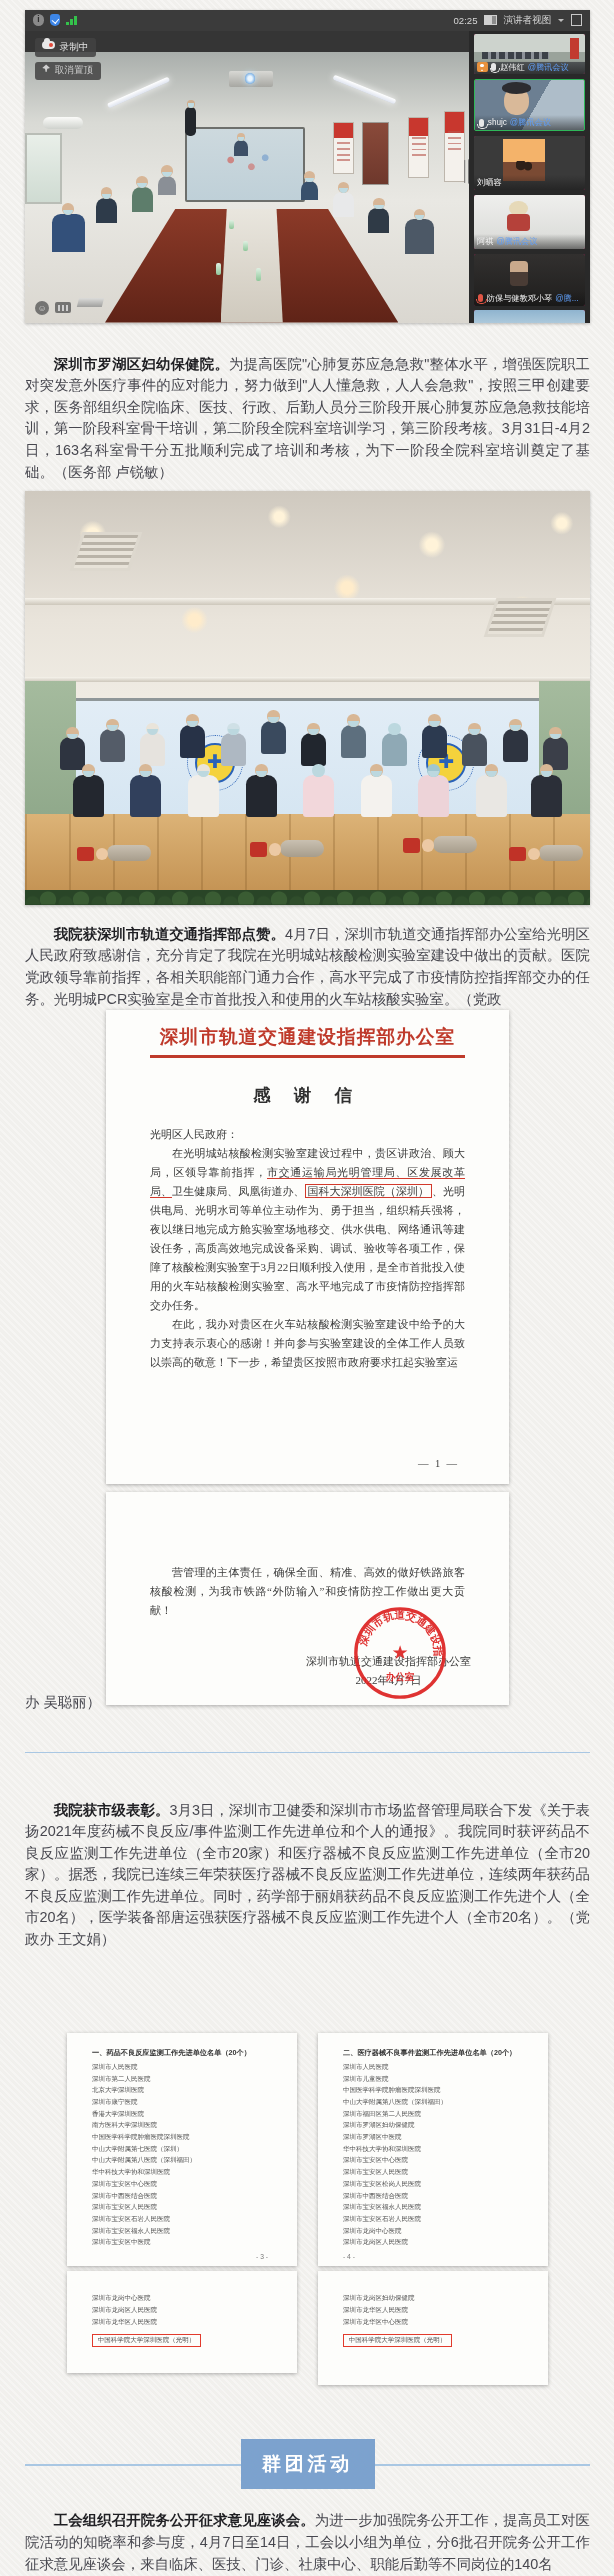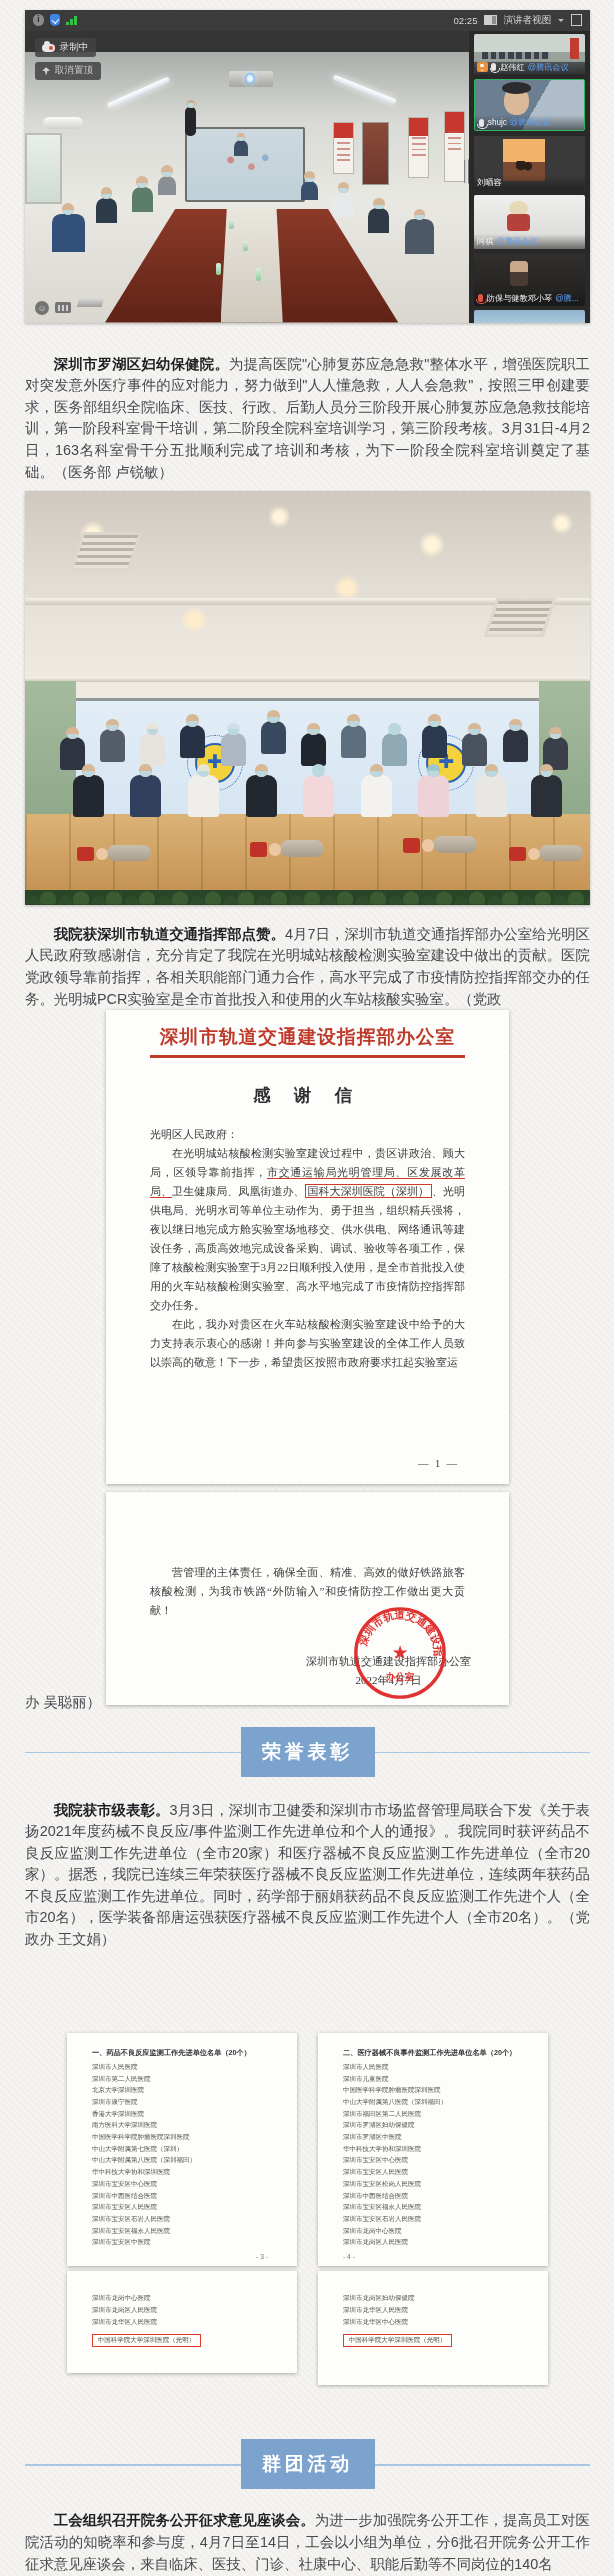--- a/index.html
+++ b/index.html
@@ -20,21 +20,21 @@
   .ico-shield{width:10.5px;height:11.5px;background:#3d86e8;border-radius:2.9px 2.9px 4.8px 4.8px;position:relative;}
   .ico-shield:after{content:"";position:absolute;left:2.9px;top:2.9px;width:3.8px;height:4.8px;border-right:1.4px solid #fff;border-bottom:1.4px solid #fff;transform:rotate(40deg);}
   .ico-signal{width:12.5px;height:10.5px;position:relative;}
   .ico-signal i{position:absolute;bottom:0;width:2.9px;background:#34c24b;}
   .m-top-right{margin-left:auto;display:flex;align-items:center;gap:6.7px;}
   .ico-view{width:10.5px;height:8.6px;background:linear-gradient(90deg,#cfcfcf 0 60%,#8b8b8b 60%);border:1px solid #cfcfcf;}
   .caret{width:0;height:0;border-left:3.8px solid transparent;border-right:3.8px solid transparent;border-top:3.8px solid #bdbdbd;}
   .ico-fullscreen{width:9.6px;height:9.6px;border:1.4px solid #c9c9c9;}
   .m-body{display:flex;height:292px;}
   .m-main{flex:1;position:relative;background:#353535;overflow:hidden;}
-  .chip{position:absolute;left:9.6px;background:rgba(66,66,66,.85);color:#e3e3e3;font-size:9.6px;padding:2.9px 7.7px;border-radius:2.9px;display:flex;align-items:center;gap:4.8px;z-index:5;}
+  .chip{position:absolute;left:9.6px;background:rgba(66,66,66,.85);color:#e3e3e3;font-size:9.6px;padding:2.9px 7.7px;border-radius:2.9px;display:flex;align-items:flex-start;gap:4.8px;z-index:5;}
   .chip.rec{top:7.7px;}
   .chip.pin{top:31px;color:#c9c9c9;}
   .ico-cloud{width:12.5px;height:7.7px;background:#e8e8e8;border-radius:4.8px;position:relative;}
   .ico-cloud:before{content:"";position:absolute;left:1.9px;top:-2.9px;width:5.8px;height:5.8px;border-radius:50%;background:#e8e8e8;}
   .ico-cloud:after{content:"";position:absolute;right:1.9px;top:1.9px;width:3.8px;height:3.8px;border-radius:50%;background:#e24a3b;}
   .ico-pin{width:7.7px;height:7.7px;background:#cfcfcf;clip-path:polygon(50% 0,100% 45%,65% 55%,55% 100%,45% 100%,35% 55%,0 45%);}
   .room{position:absolute;left:0;top:21px;right:0;bottom:0;background:linear-gradient(#a9aeab 0,#d9dad5 26%,#e9e8e3 55%,#dad7d0 100%);}
   .r-light{position:absolute;height:4.8px;background:linear-gradient(#ffffff,#dfe4ef);border-radius:2.9px;box-shadow:0 0 7.7px rgba(255,255,255,.9);}
   .r-proj{position:absolute;left:46%;top:7%;width:44px;height:16.3px;background:linear-gradient(#d8d8d4,#a7a7a2);border-radius:1.9px;}
   .r-proj:after{content:"";position:absolute;left:15.3px;top:2.9px;width:10.5px;height:10.5px;border-radius:50%;background:radial-gradient(#eaf6ff 30%,#2a7fd4);box-shadow:0 0 6.7px #bfe4ff;}
@@ -478,21 +478,20 @@
         <text x="50" y="56" text-anchor="middle" font-size="20" fill="#d22">★</text>
         <text x="50" y="78" text-anchor="middle" font-size="10" fill="#d22" font-weight="bold">办公室</text>
       </svg>
     </div>
   </div>
 
   <p class="para p-cont">办 吴聪丽）</p>
 
   <div class="sec-header sh2">
     <div class="line"></div>
-    <div class="box">荣誉表彰</div>
   </div>
 
   <p class="para p3"><span class="lead">我院获市级表彰。</span><span>3月3日，深圳市卫健委和深圳市市场监督管理局联合下发《关于表扬2021年度药械不良反应/事件监测工作先进单位和个人的通报》。我院同时获评药品不良反应监测工作先进单位（全市20家）和医疗器械不良反应监测工作先进单位（全市20家）。据悉，我院已连续三年荣获医疗器械不良反应监测工作先进单位，连续两年获药品不良反应监测工作先进单位。同时，药学部于丽娟获药品不良反应监测工作先进个人（全市20名），医学装备部唐运强获医疗器械不良反应监测工作先进个人（全市20名）。（党政办 王文娟）</span></p>
 
   <div class="awards">
     <div class="acol">
       <div class="apage seg1">
         <div class="a-title">一、药品不良反应监测工作先进单位名单（20个）</div>
         <ul class="a-list">
             <li>深圳市人民医院</li>

